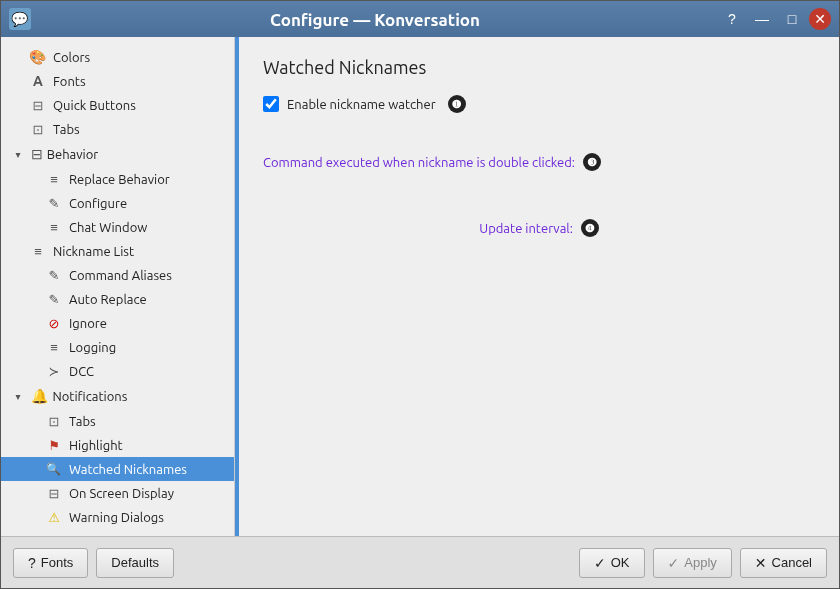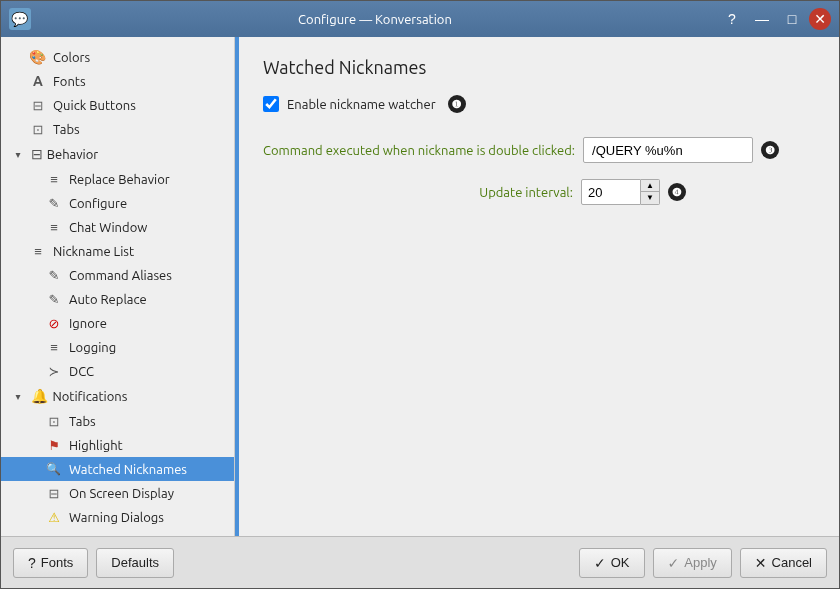--- a/index.html
+++ b/index.html
@@ -43,22 +43,22 @@
       height: 22px;
       background: #6a9fc8;
       border-radius: 3px;
       display: flex;
       align-items: center;
       justify-content: center;
       color: white;
       font-size: 14px;
     }
     .titlebar-title {
-      font-size: 13px;
-      font-weight: normal;
+      font-size: 17px;
+      font-weight: bold;
       color: white;
       flex: 1;
       text-align: center;
     }
     .titlebar-center {
       flex: 1;
       text-align: center;
     }
     .titlebar-controls {
       display: flex;
@@ -150,21 +150,21 @@
     }
     .panel-title {
       font-size: 18px;
       font-weight: normal;
       color: #222;
       margin-bottom: 18px;
     }
     .form-section {
       display: flex;
       flex-direction: column;
-      gap: 10px;
+      gap: 26px;
     }
     .checkbox-row {
       display: flex;
       align-items: center;
       gap: 8px;
     }
     .checkbox-row input[type=checkbox] {
       width: 16px;
       height: 16px;
       cursor: pointer;
@@ -174,21 +174,21 @@
       color: #222;
     }
     .form-row {
       display: flex;
       align-items: center;
       gap: 8px;
       margin-top: 8px;
     }
     .form-row-label {
       font-size: 13px;
-      color: #4d7c0f;
+      color: #6d28d9;
       text-align: right;
       min-width: 310px;
     }
     .form-input {
       border: 1px solid #aaa;
       background: white;
       padding: 4px 8px;
       font-size: 13px;
       border-radius: 2px;
       height: 26px;
@@ -454,33 +454,25 @@
 
         <div class="checkbox-row">
           <input type="checkbox" id="enable-watcher" checked="" style="">
           <label for="enable-watcher" class="checkbox-label">Enable nickname watcher</label>
           <span class="badge" style="background:#222;margin-left:4px;">❶</span>
         </div>
 
 
         <div class="form-row" style="margin-top:14px;">
           <span class="form-row-label">Command executed when nickname is double clicked:</span>
-          <input type="text" class="form-input form-input-wide" value="/QUERY %u%n" style="">
           <span class="badge" style="background:#222;">❸</span>
         </div>
 
-        <div class="form-row" style="margin-top:6px;">
+        <div class="form-row" style="margin-top:22px;">
           <span class="form-row-label">Update interval:</span>
-          <div class="spinner-container">
-            <input type="text" class="spinner-input" value="20" style="">
-            <div class="spinner-buttons">
-              <button class="spinner-btn">▲</button>
-              <button class="spinner-btn">▼</button>
-            </div>
-          </div>
           <span class="badge" style="background:#222;">❹</span>
         </div>
 
       </div>
     </div>
   </div>
 
   <div class="bottom-bar">
     <div class="bottom-left">
       <button class="btn">

